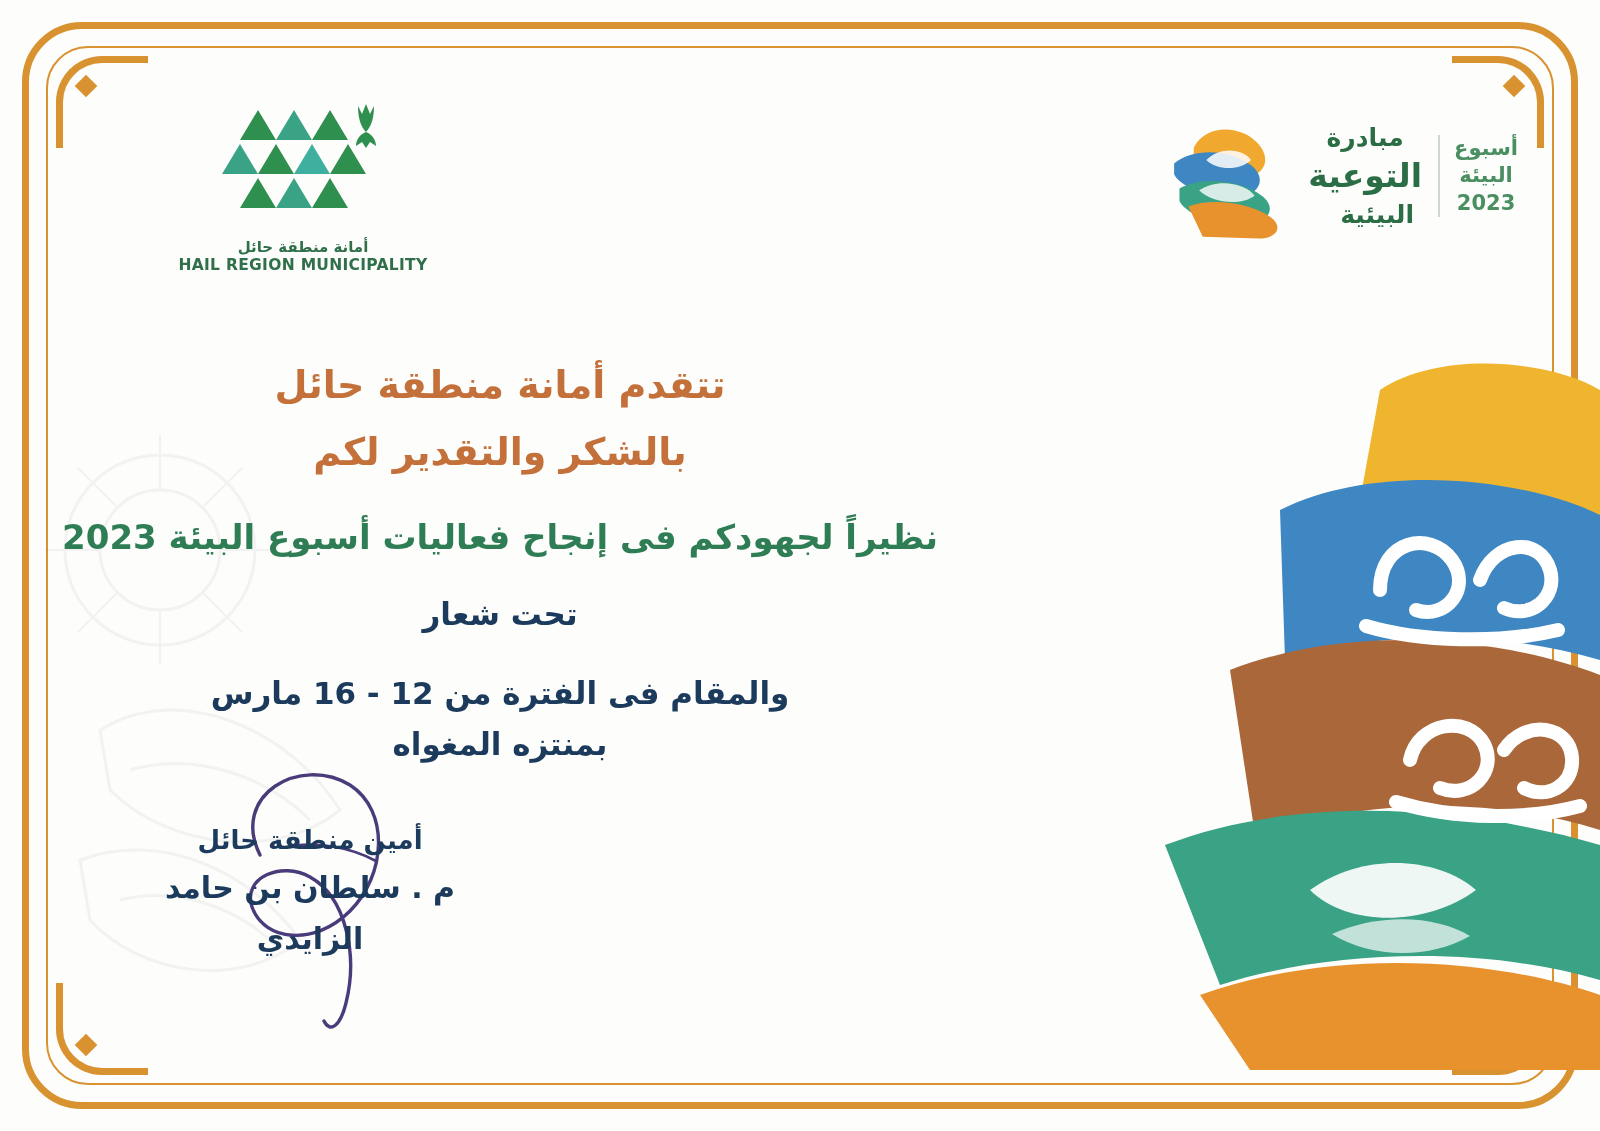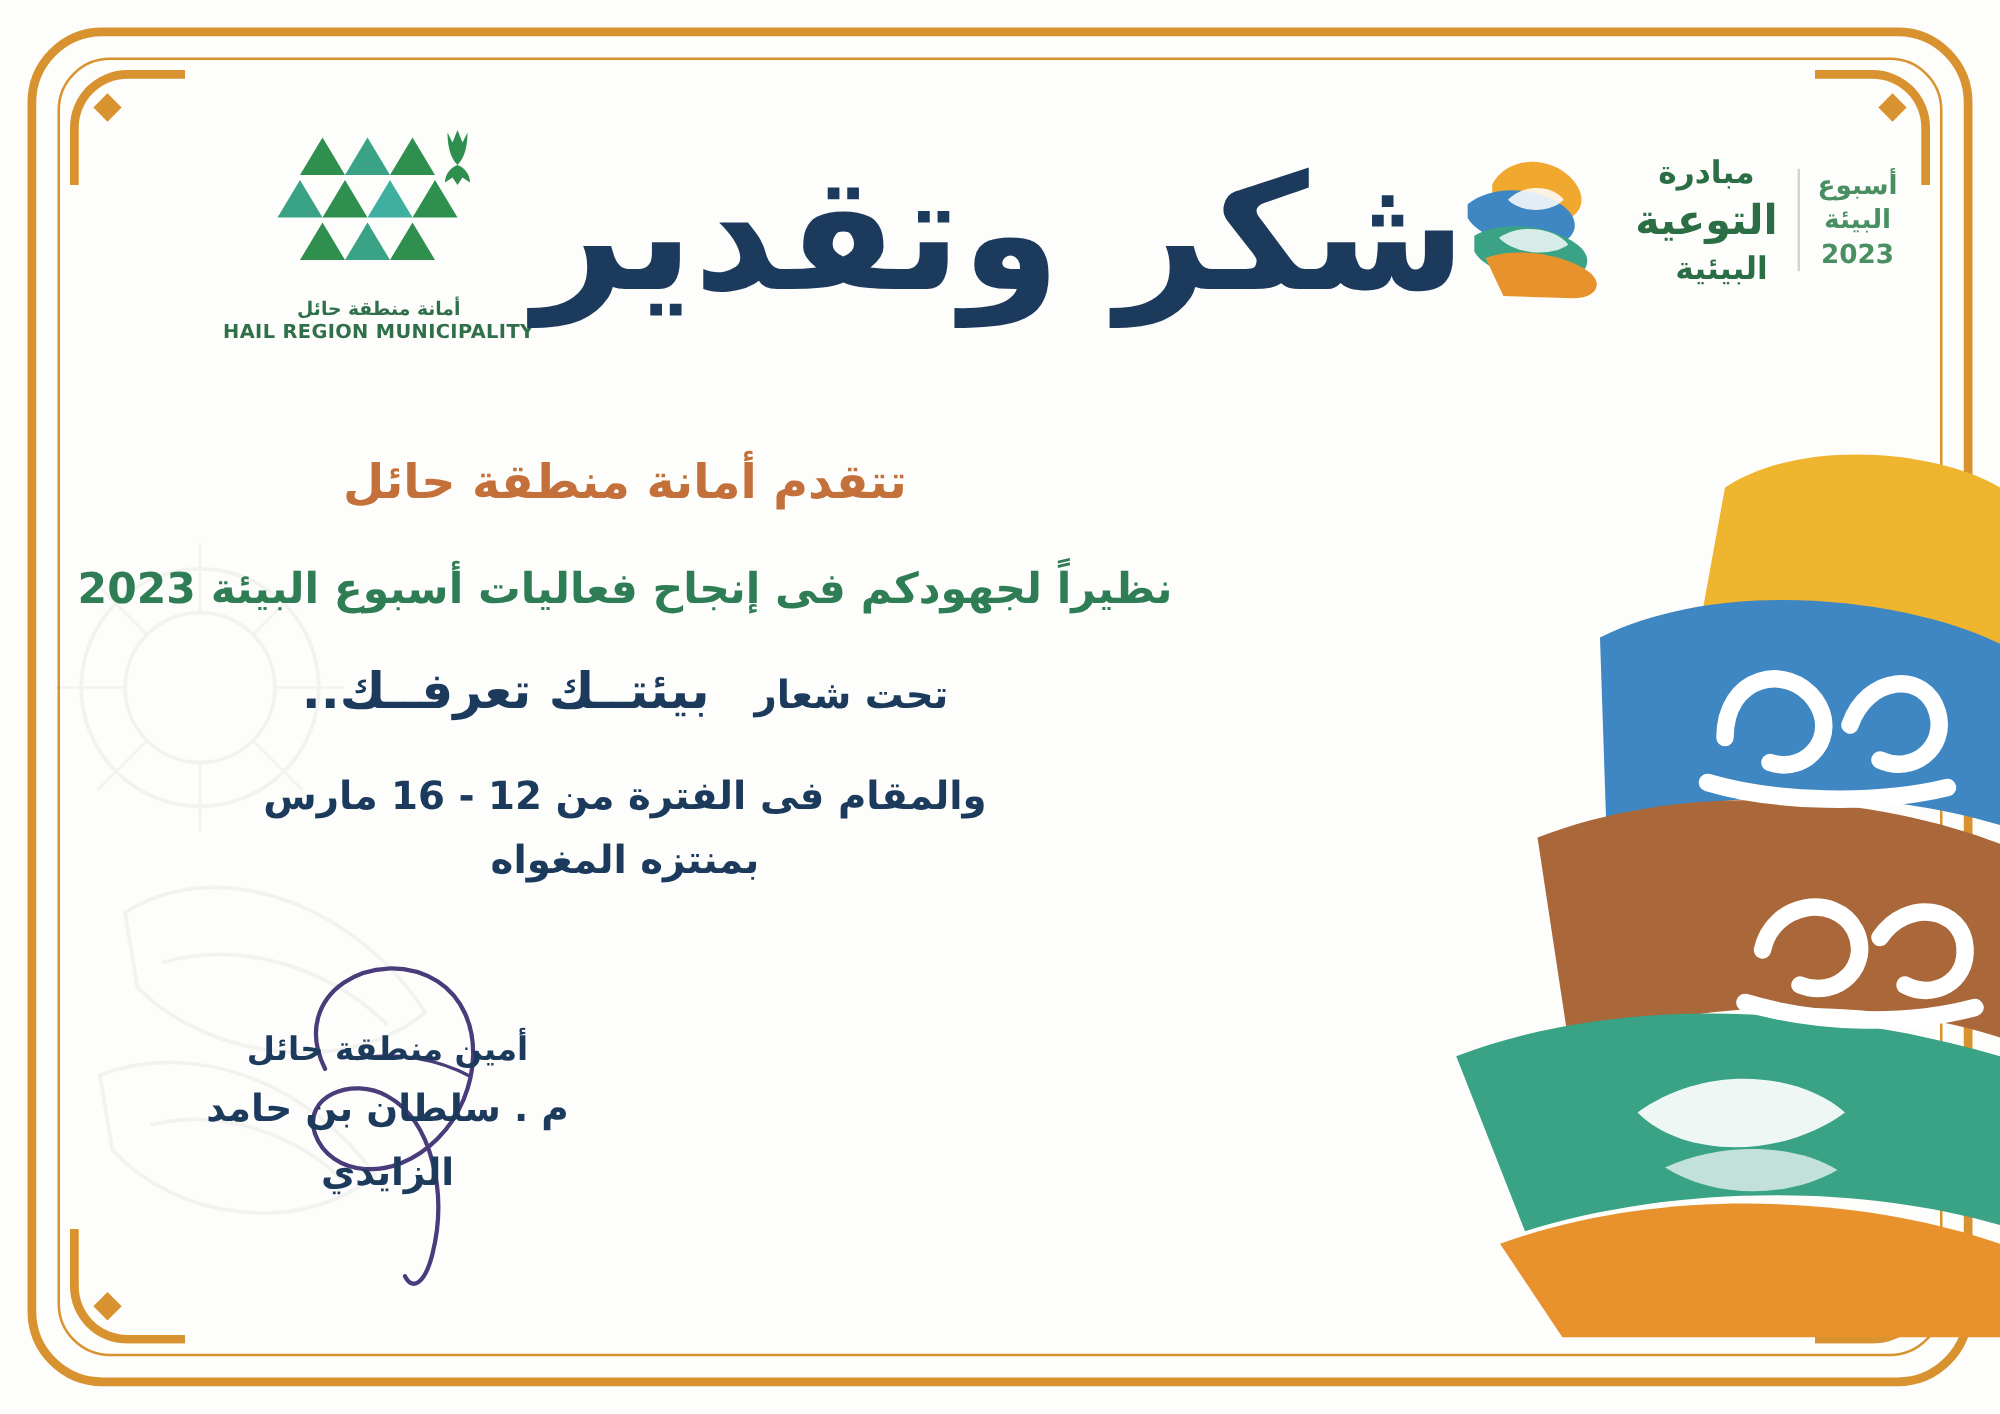--- a/index.html
+++ b/index.html
@@ -315,30 +315,27 @@
         <polygon points="96,120 114,140 78,140" fill="#2f8f4e" opacity="0"></polygon>
       </g>
       <g fill="#2f8f4e">
         <path d="M160 14 c 0 10 2 20 8 26 c -6 2 -10 8 -10 14 l 6 -4 l 4 6 l 4 -6 l 6 4 c 0 -6 -4 -12 -10 -14 c 6 -6 8 -16 8 -26 l -4 8 l -4 -10 l -4 10 z"></path>
       </g>
     </svg>
     <div class="muni-caption-ar">أمانة منطقة حائل</div>
     <div class="muni-caption-en">HAIL REGION MUNICIPALITY</div>
   </div>
 
-  <div class="title-wrap">
-    <div class="title-ar">شكر وتقدير</div>
-  </div>
 
   <div class="body-block">
     <div class="line-orange">تتقدم أمانة منطقة حائل</div>
+    <div class="line-orange">بالشكر والتقدير لكم</div>
     <div class="line-green">نظيراً لجهودكم فى إنجاح فعاليات أسبوع البيئة 2023</div>
     <div class="slogan-row">
       <span class="slogan-label">تحت شعار</span>
-      <span class="slogan-text">بيئتــك تعرفــك..</span>
     </div>
     <div class="line-dates">والمقام فى الفترة من 12 - 16 مارس</div>
     <div class="line-place">بمنتزه المغواه</div>
   </div>
 
   <svg class="sig-scribble" viewBox="0 0 250 300">
     <path d="M70 120 C 40 60, 110 20, 160 50 C 200 76, 196 140, 160 176 C 124 212, 74 206, 62 172 C 52 142, 92 126, 120 142 C 156 162, 168 220, 156 268 C 150 292, 140 298, 134 286" fill="none" stroke="#4a3b7a" stroke-width="3.4" stroke-linecap="round"></path>
     <path d="M96 112 C 126 106, 160 112, 186 126" fill="none" stroke="#4a3b7a" stroke-width="2.6" stroke-linecap="round"></path>
   </svg>
 

